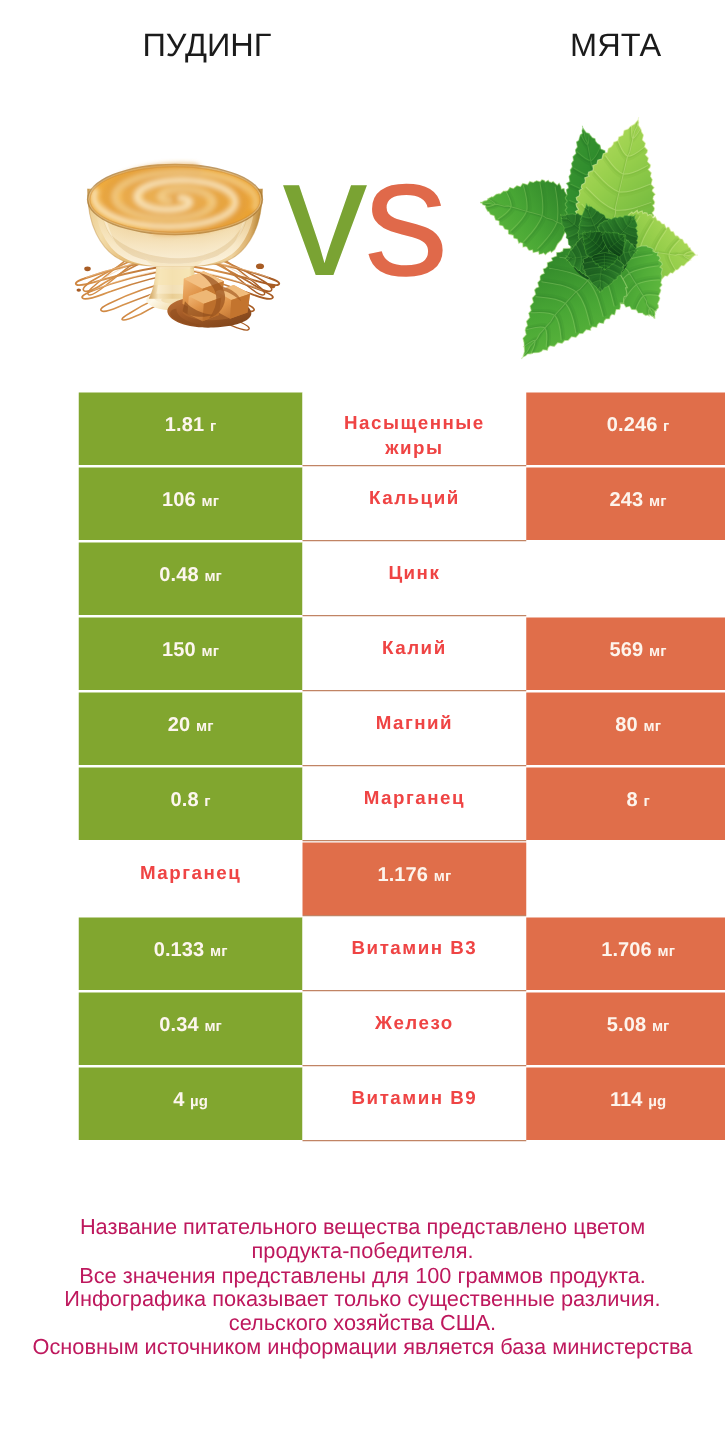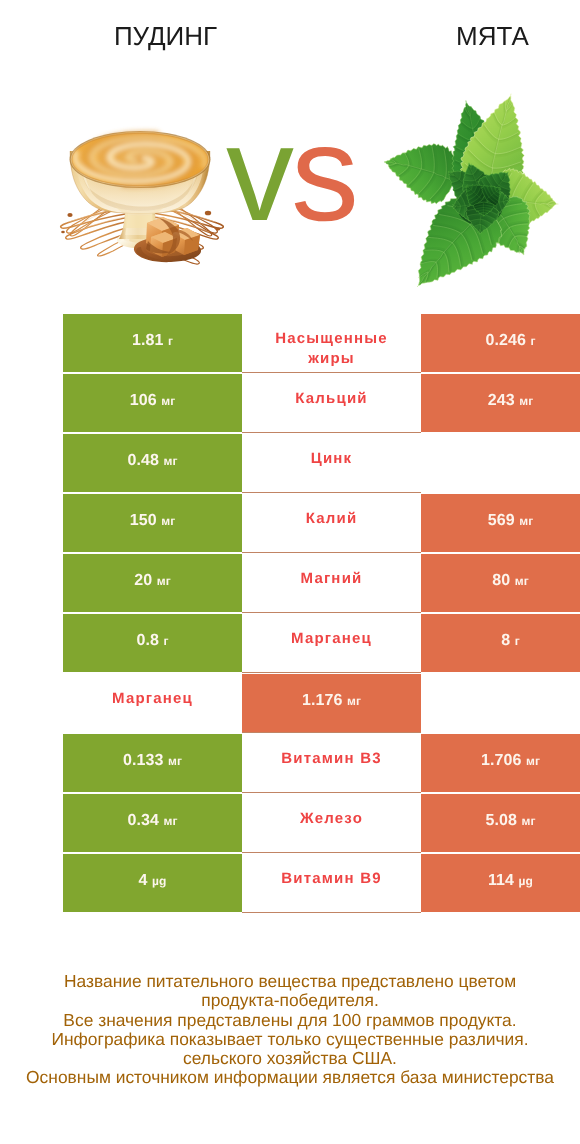--- a/index.html
+++ b/index.html
@@ -97,21 +97,21 @@
   .lbl { font-size: 15px; font-weight: bold; line-height: 20px; letter-spacing: 1.2px; display: block; width: 135px; }
 
   
   .footer {
     position: absolute;
     left: 0; right: 0;
     top: 972px;
     text-align: center;
     font-size: 17.4px;
     line-height: 19.3px;
-    color: #a16207;
+    color: #be185d;
   }
 </style>
 </head>
 <body>
 
 <div class="page">
 
   <svg class="art" id="art-pudding" width="180" height="145" viewBox="0 0 180 145" aria-hidden="true">
     <defs>
       <filter id="softBlur" x="-25%" y="-40%" width="150%" height="190%">

